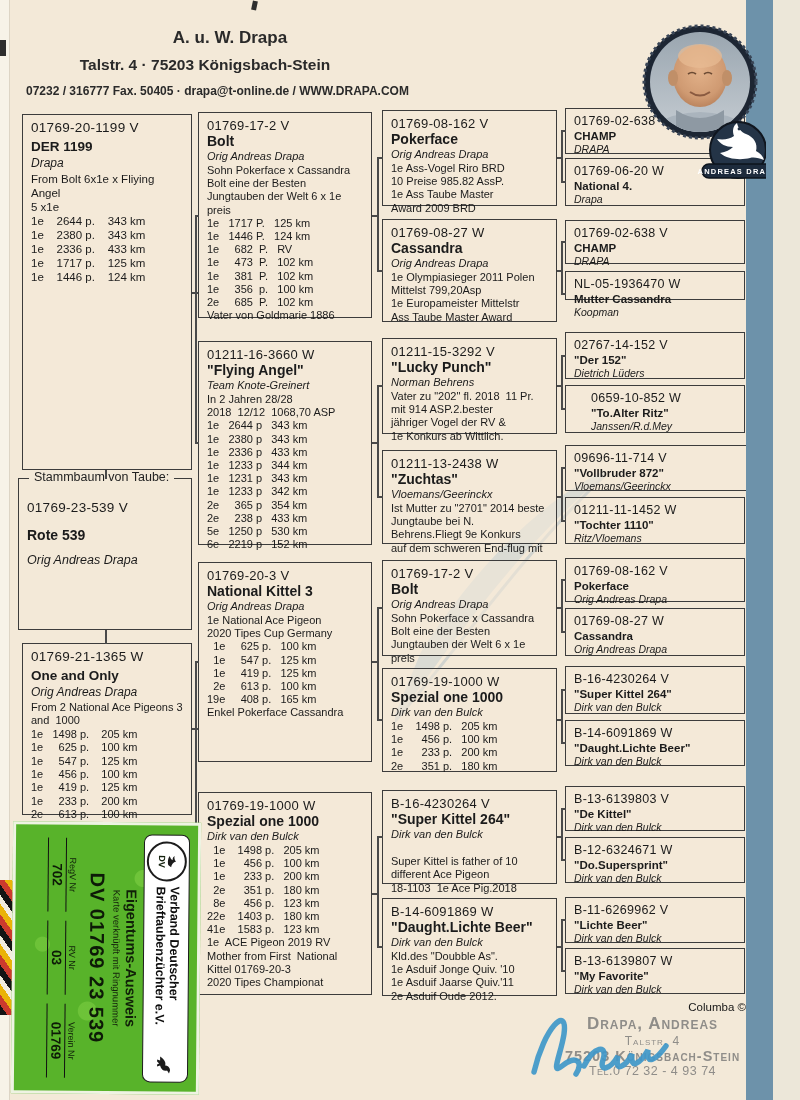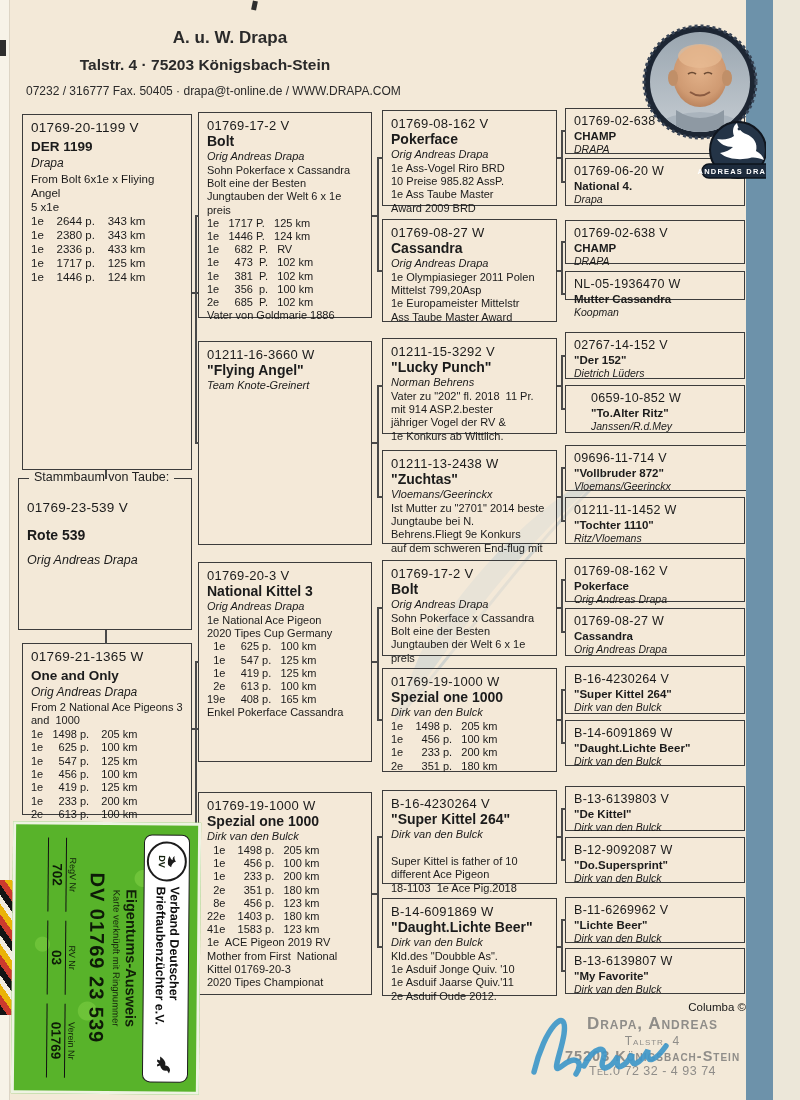--- a/index.html
+++ b/index.html
@@ -5,21 +5,21 @@
   html,body{margin:0;padding:0;}
   .page{position:relative;width:800px;height:1100px;background:#f3e9d8;overflow:hidden;
         font-family:"Liberation Sans","DejaVu Sans",sans-serif;color:#1b1b1b;}
   .edge-left{position:absolute;left:0;top:0;width:9px;height:1100px;background:#f7f3e8;border-right:1px solid #ddd5c5;}
   .edge-right-blue{position:absolute;left:746px;top:0;width:27px;height:1100px;background:#6d92aa;}
   .edge-right-out{position:absolute;left:773px;top:0;width:27px;height:1100px;background:#ece7d9;}
   .mark{position:absolute;background:#2e2e2e;}
   
   .h1{position:absolute;left:95px;top:28px;width:270px;text-align:center;font-size:17px;font-weight:bold;color:#2a2a2a;}
   .h2{position:absolute;left:40px;top:56px;width:330px;text-align:center;font-size:15.5px;font-weight:bold;color:#2a2a2a;}
-  .h3{position:absolute;left:26px;top:84px;width:420px;font-size:12px;font-weight:normal;color:#2a2a2a;}
+  .h3{position:absolute;left:26px;top:84px;width:420px;font-size:12px;font-weight:bold;color:#2a2a2a;}
   
   .pbox{position:absolute;border:1.6px solid #3c3c3c;padding:5px 8px;box-sizing:border-box;background:rgba(244,234,217,.55);}
   .ring{font-size:13.5px;letter-spacing:.3px;}
   .bname{font-size:13.5px;font-weight:bold;margin-top:4px;}
   .breeder{font-size:12px;font-style:italic;margin-top:2px;}
   .btext{font-size:11.5px;line-height:1.22;white-space:pre-wrap;margin-top:2px;}
   .sm .ring{font-size:13px;}
   .sm .bname{font-size:14px;margin-top:0;}
   .sm .breeder{font-size:11px;margin-top:1px;}
   .sm .btext{font-size:11px;line-height:1.2;}
@@ -132,20 +132,32 @@
 1e     473  P.   102 km
 1e     381  P.   102 km
 1e     356  p.   100 km
 2e     685  P.   102 km
 Vater von Goldmarie 1886</div>
   </div>
   <div class="pbox sm" style="left:198px;top:341px;width:174px;height:204px;">
     <div class="ring">01211-16-3660 W</div>
     <div class="bname">"Flying Angel"</div>
     <div class="breeder">Team Knote-Greinert</div>
+    <div class="btext">In 2 Jahren 28/28
+2018  12/12  1068,70 ASP
+1e   2644 p   343 km
+1e   2380 p   343 km
+1e   2336 p   433 km
+1e   1233 p   344 km
+1e   1231 p   343 km
+1e   1233 p   342 km
+2e     365 p   354 km
+2e     238 p   433 km
+5e   1250 p   530 km
+6e   2219 p   152 km</div>
   </div>
   <div class="pbox sm" style="left:198px;top:562px;width:174px;height:200px;">
     <div class="ring">01769-20-3 V</div>
     <div class="bname">National  Kittel  3</div>
     <div class="breeder">Orig Andreas Drapa</div>
     <div class="btext">1e National Ace Pigeon
 2020 Tipes Cup Germany
   1e     625 p.   100 km
   1e     547 p.   125 km
   1e     419 p.   125 km
@@ -302,21 +314,21 @@
     <div class="ring">B-14-6091869 W</div>
     <div class="bname">"Daught.Lichte Beer"</div>
     <div class="breeder">Dirk van den Bulck</div>
   </div>
   <div class="pbox xs" style="left:565px;top:786px;width:180px;height:45px;">
     <div class="ring">B-13-6139803 V</div>
     <div class="bname">"De Kittel"</div>
     <div class="breeder">Dirk van den Bulck</div>
   </div>
   <div class="pbox xs" style="left:565px;top:837px;width:180px;height:46px;">
-    <div class="ring">B-12-9092087 W</div>
+    <div class="ring">B-12-6324671 W</div>
     <div class="bname">"Do.Supersprint"</div>
     <div class="breeder">Dirk van den Bulck</div>
   </div>
   <div class="pbox xs" style="left:565px;top:897px;width:180px;height:46px;">
     <div class="ring">B-11-6269962 V</div>
     <div class="bname">"Lichte Beer"</div>
     <div class="breeder">Dirk van den Bulck</div>
   </div>
   <div class="pbox xs" style="left:565px;top:948px;width:180px;height:46px;">
     <div class="ring">B-13-6139807 W</div>

